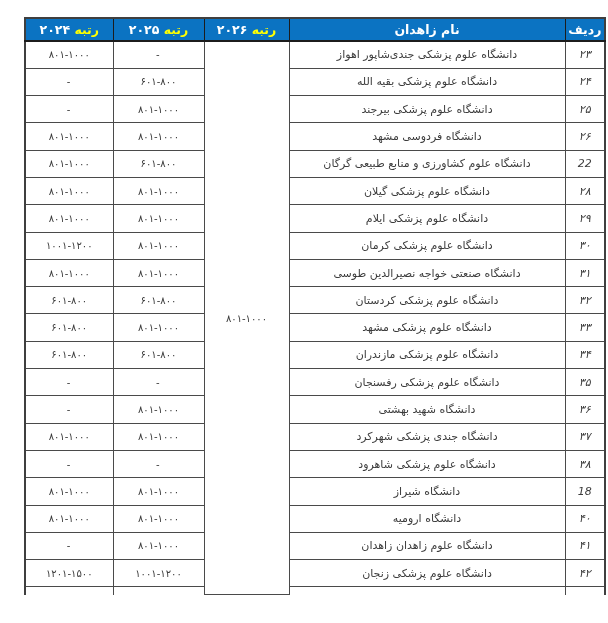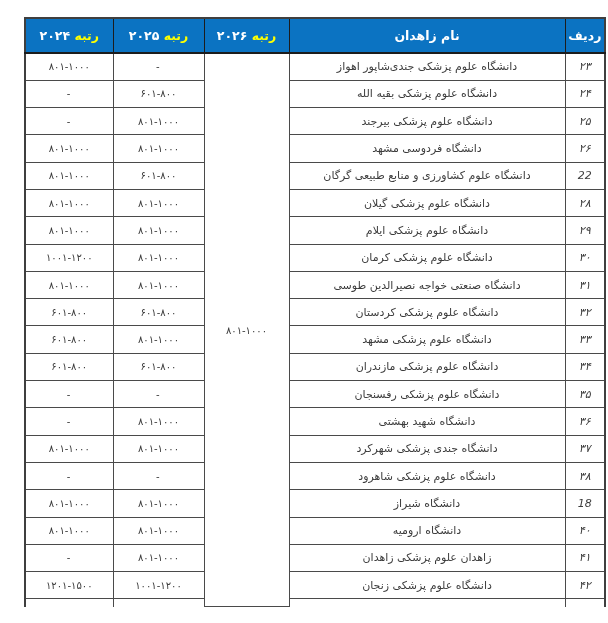--- a/index.html
+++ b/index.html
@@ -29,21 +29,21 @@
   col.c-name { width:276px; }
   col.c-2026 { width:85px; }
   col.c-2025 { width:91px; }
   col.c-2024 { width:88px; }
 
   th {
     background:var(--header-bg,#0b73c2);
     color:var(--header-text,#ffffff);
     font-weight:bold;
     font-size:12.5px;
-    height:35px;
+    height:23px;
     text-align:center;
     vertical-align:middle;
     border:1px solid #1c1c1c;
     border-bottom:2px solid #1c1c1c;
     white-space:nowrap;
   }
   th .rank-word { color:var(--header-accent,#ffff00); }
   th .rank-year { color:var(--header-text,#ffffff); }
 
   td {
@@ -212,21 +212,21 @@
     <td class="rank">۸۰۱-۱۰۰۰</td>
   </tr>
         <tr>
     <td class="no">۴۰</td>
     <td class="uname">دانشگاه ارومیه</td>
     <td class="rank">۸۰۱-۱۰۰۰</td>
     <td class="rank">۸۰۱-۱۰۰۰</td>
   </tr>
         <tr>
     <td class="no">۴۱</td>
-    <td class="uname">زاهدان علوم پزشکی زاهدان</td>
+    <td class="uname">دانشگاه علوم زاهدان زاهدان</td>
     <td class="rank">۸۰۱-۱۰۰۰</td>
     <td class="rank">-</td>
   </tr>
         <tr>
     <td class="no">۴۲</td>
     <td class="uname">دانشگاه علوم پزشکی زنجان</td>
     <td class="rank">۱۰۰۱-۱۲۰۰</td>
     <td class="rank">۱۲۰۱-۱۵۰۰</td>
   </tr>
         <tr class="partial">

